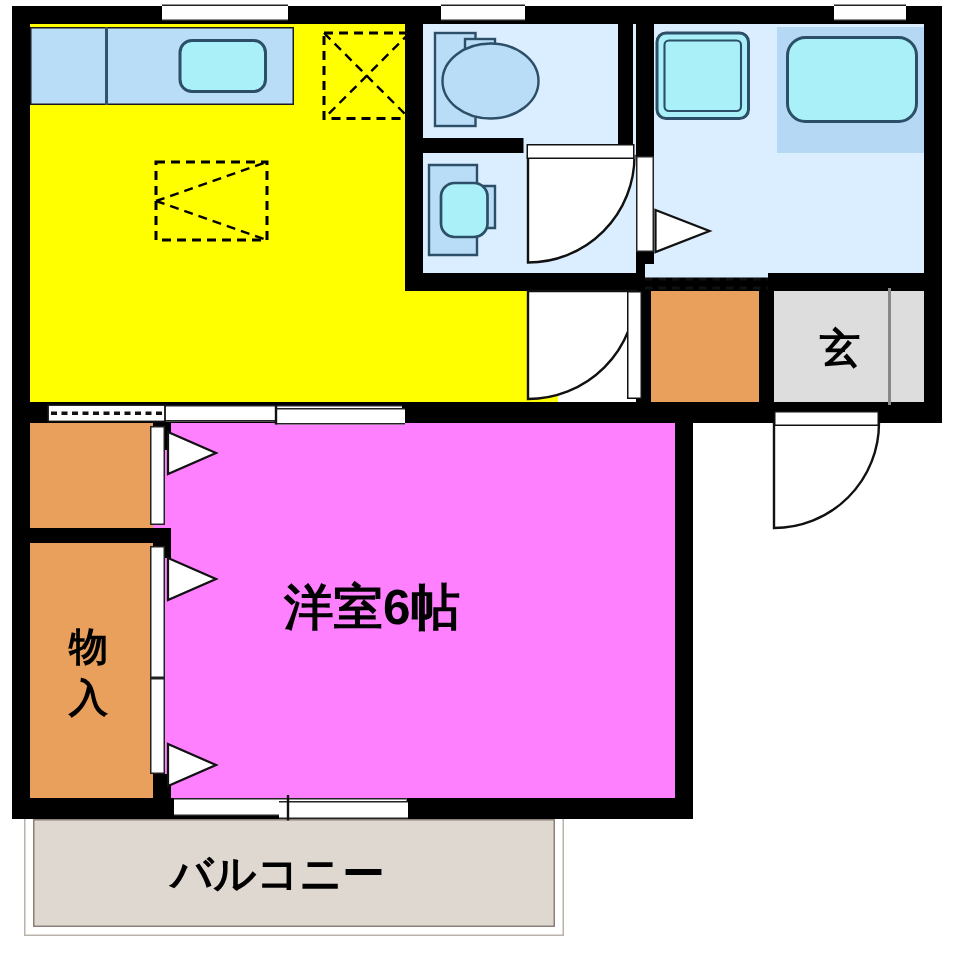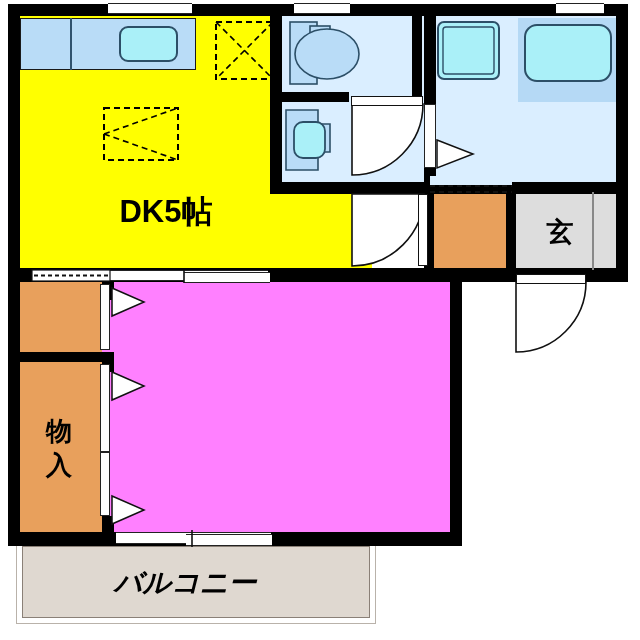--- a/index.html
+++ b/index.html
@@ -143,27 +143,27 @@
   <div class="win" style="left:108px;top:3px;width:84px;height:11px;"></div>
   <div class="win" style="left:294px;top:3px;width:56px;height:11px;"></div>
   <div class="win" style="left:556px;top:3px;width:48px;height:11px;"></div>
 
   <div class="win" style="left:116px;top:532px;width:155px;height:12px;"></div>
   <div class="win" style="left:186px;top:534px;width:86px;height:12px;"></div>
   <svg width="640" height="640">
     <line x1="192" y1="530" x2="192" y2="547" stroke="#111" stroke-width="1.6"></line>
   </svg>
 
-  <div class="lbl" style="left:96px;top:190px;width:140px;height:44px;font-size:31px;">DK5帖</div>
 
+  <div class="lbl" style="left:170px;top:382px;width:156px;height:46px;font-size:33px;">洋室6帖</div>
 
 
   <div class="lbl" style="left:36px;top:412px;width:46px;height:72px;font-size:26px;line-height:34px;
               flex-direction:column;">
       <div>物</div>
       <div>入</div>
     </div>
 
   <div class="lbl" style="left:532px;top:214px;width:56px;height:36px;font-size:27px;">玄</div>
 
-  <div class="lbl" style="left:94px;top:564px;width:182px;height:38px;font-size:28px;font-style:italic;">バルコニー</div>
+  <div class="lbl" style="left:94px;top:564px;width:182px;height:38px;font-size:28px;">バルコニー</div>
 
 </div>
 
 </body></html>

